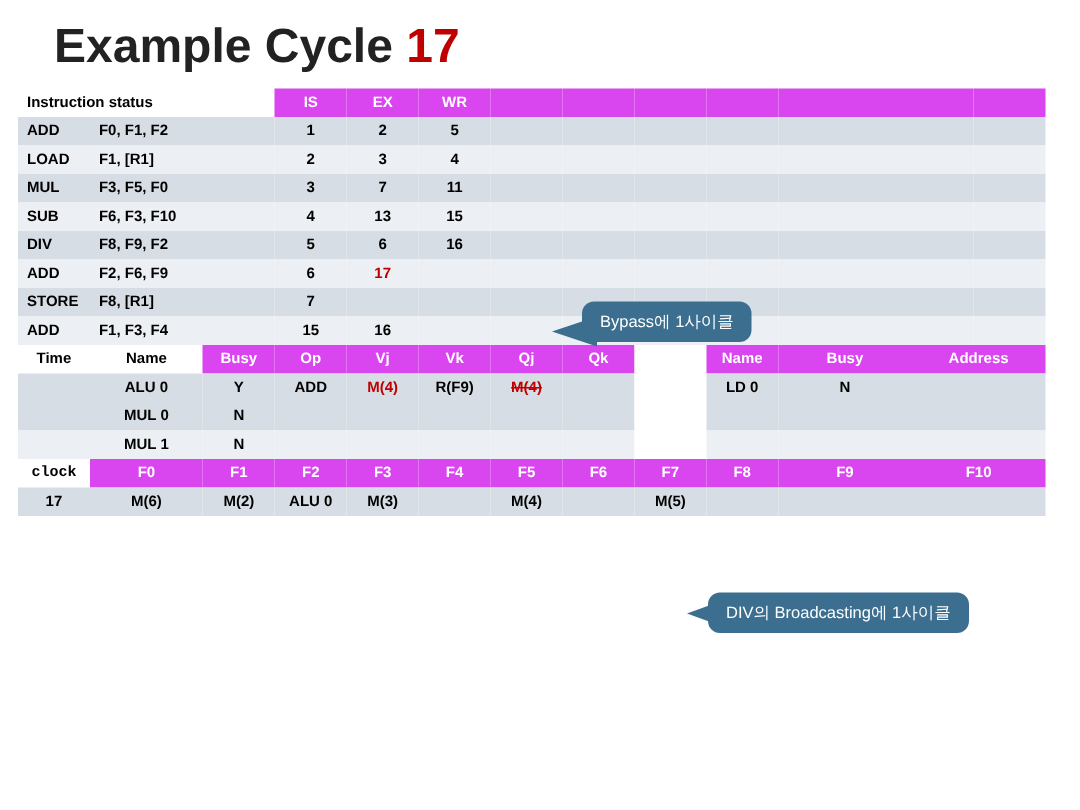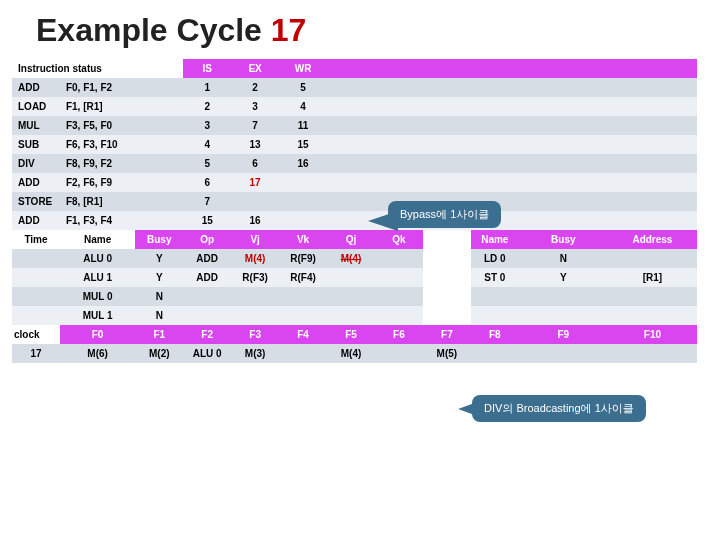--- a/index.html
+++ b/index.html
@@ -246,34 +246,20 @@
           <td>ADD</td>
           <td class="red-text">M(4)</td>
           <td>R(F9)</td>
           <td class="strike">M(4)</td>
           <td></td>
           <td style="background:#fff"></td>
           <td>LD 0</td>
           <td>N</td>
           <td colspan="2"></td>
         </tr>
-        <tr class="alt1">
-          <td></td>
-          <td>ALU 1</td>
-          <td>Y</td>
-          <td>ADD</td>
-          <td class="">R(F3)</td>
-          <td>R(F4)</td>
-          <td class=""></td>
-          <td></td>
-          <td style="background:#fff"></td>
-          <td>ST 0</td>
-          <td>Y</td>
-          <td colspan="2">[R1]</td>
-        </tr>
         <tr class="alt0">
           <td></td>
           <td>MUL 0</td>
           <td>N</td>
           <td></td>
           <td class=""></td>
           <td></td>
           <td class=""></td>
           <td></td>
           <td style="background:#fff"></td>
@@ -292,21 +278,21 @@
           <td></td>
           <td style="background:#fff"></td>
           <td></td>
           <td></td>
           <td colspan="2"></td>
         </tr>
       </tbody>
 
   <tbody>
   <tr class="hdr-row" id="reg-hdr">
-          <td class="white" style="text-align: left;">clock</td>
+          <td class="white" style="text-align: center; font-family: Liberation Mono, monospace;">clock</td>
           <td>F0</td>
           <td>F1</td>
           <td>F2</td>
           <td>F3</td>
           <td>F4</td>
           <td>F5</td>
           <td>F6</td>
           <td>F7</td>
           <td>F8</td>
           <td>F9</td>

